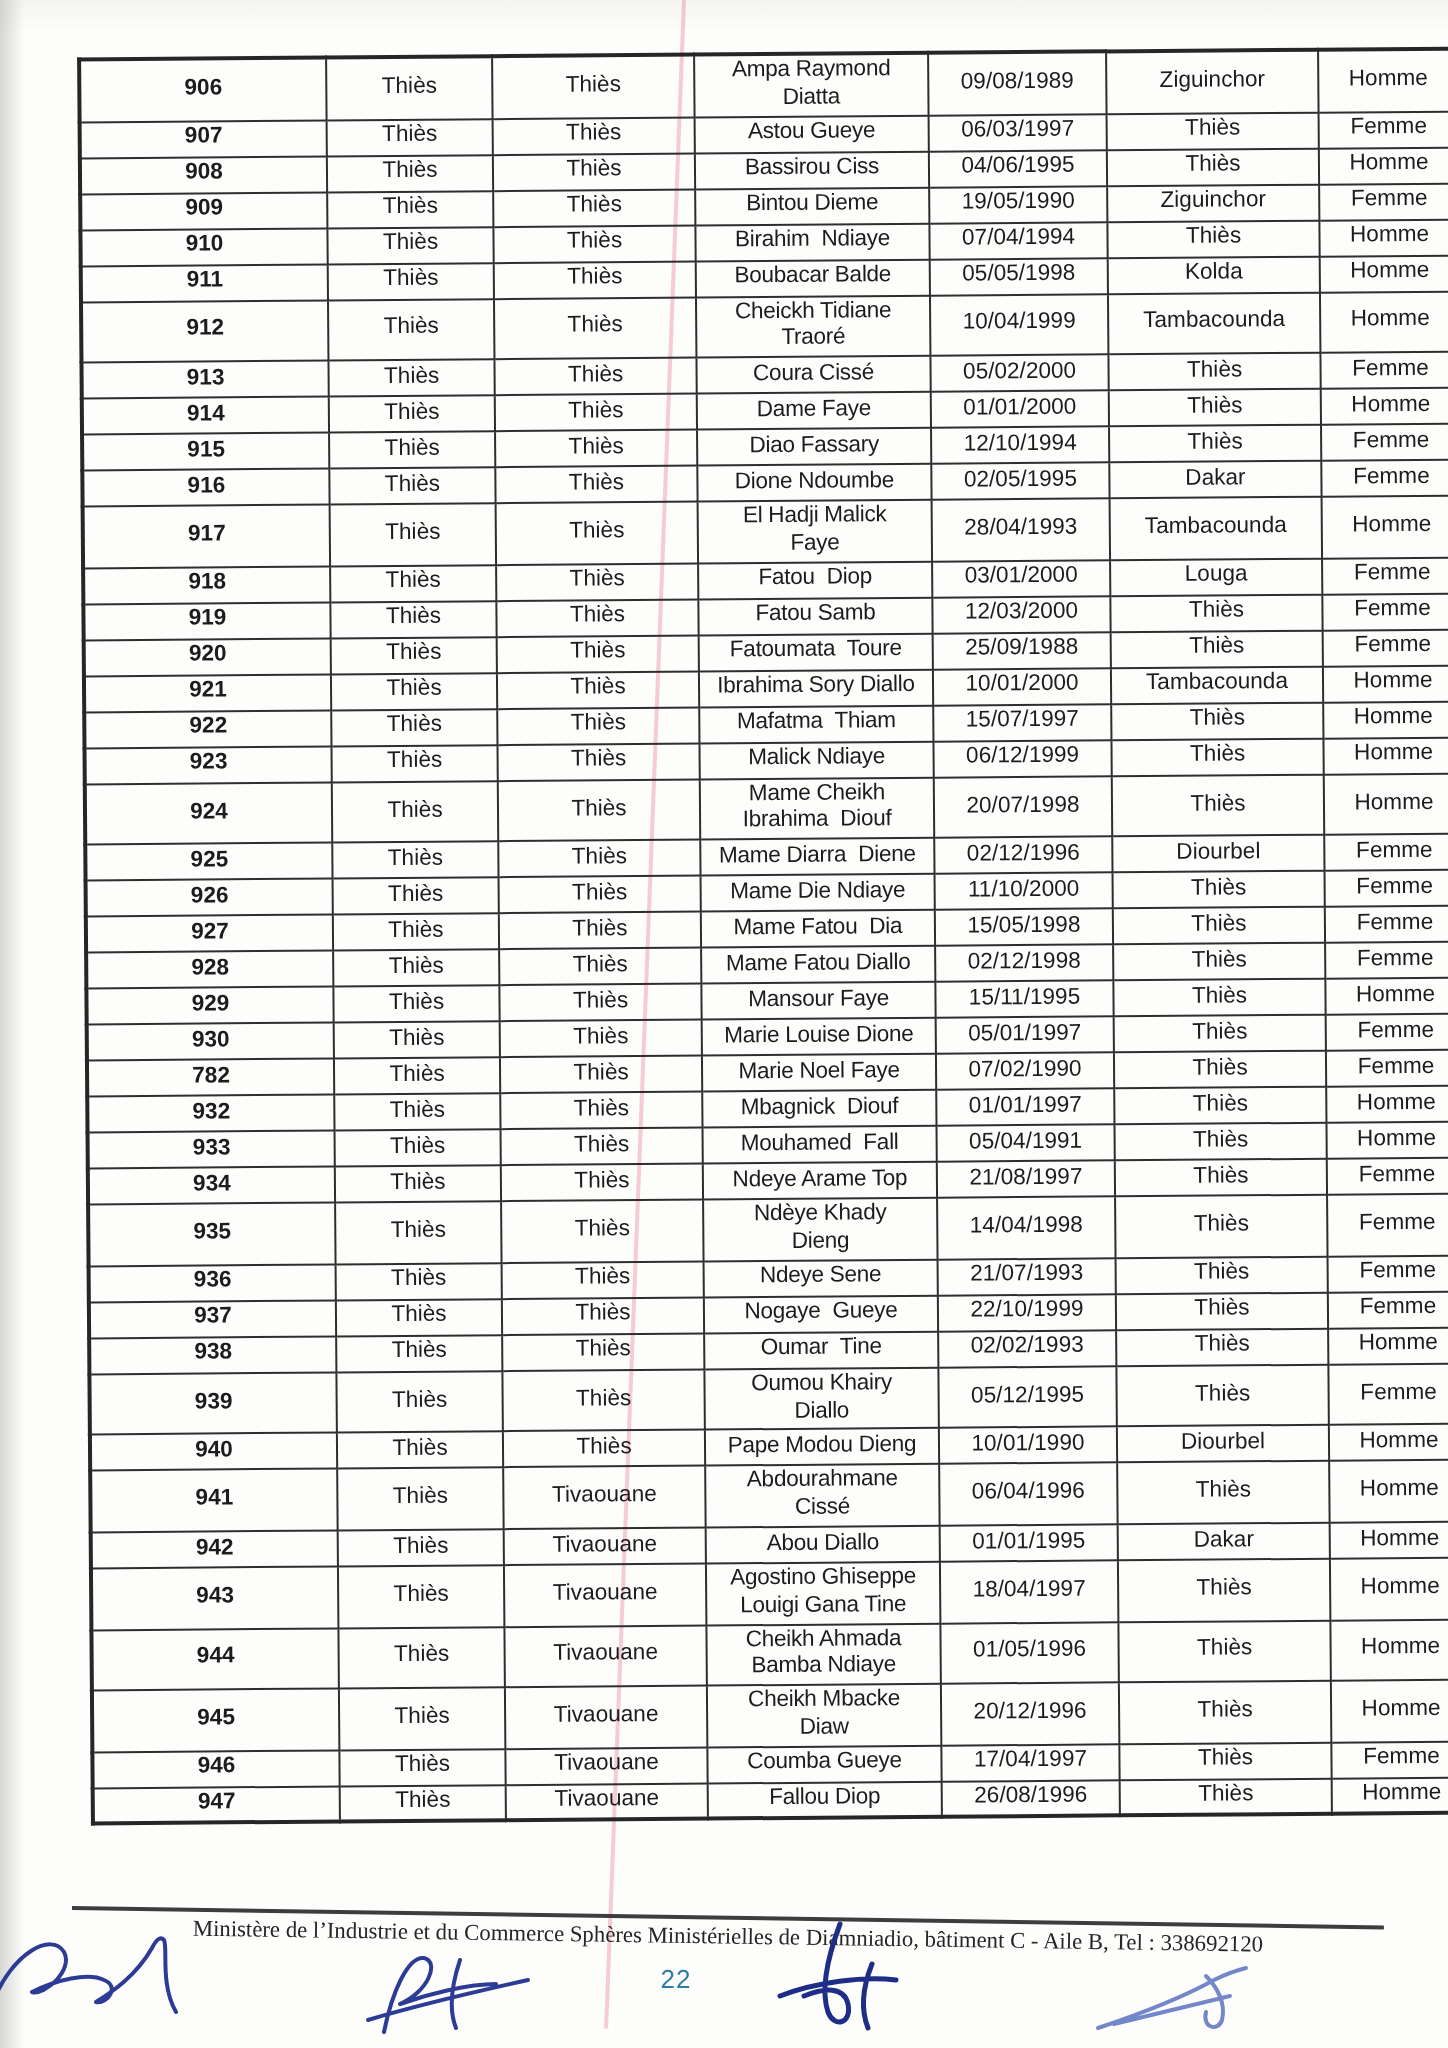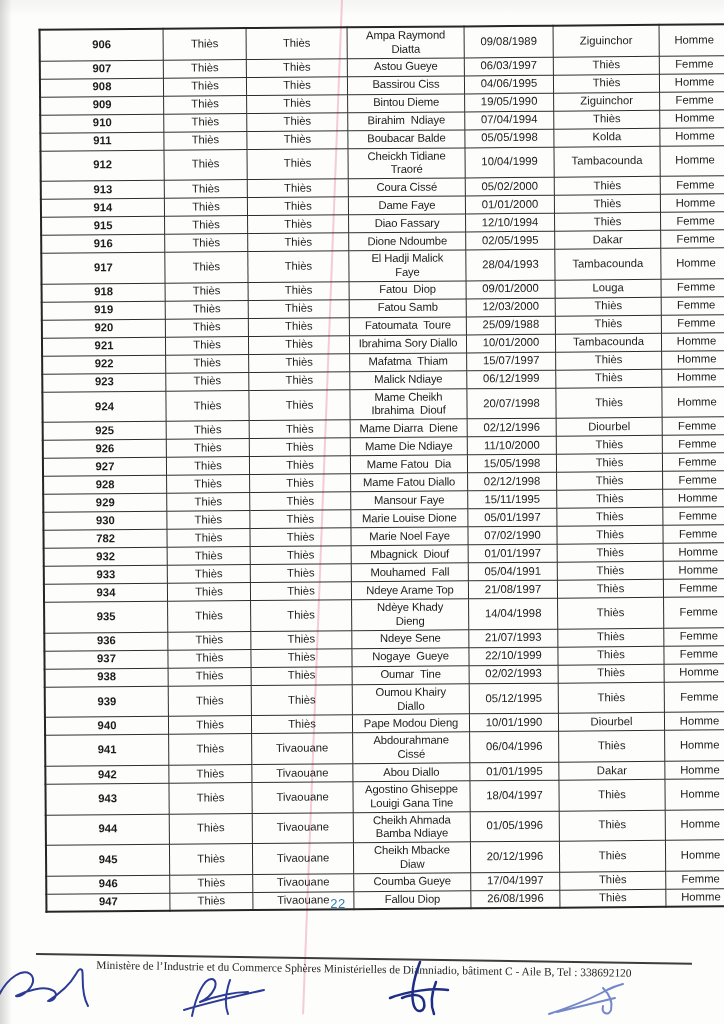--- a/index.html
+++ b/index.html
@@ -36,21 +36,21 @@
   }
   table.registry tr{height:18px;}
   td.c0{width:120px;font-weight:bold;font-size:11.6px;}
   td.c1{width:80px;}
   td.c2{width:98px;}
   td.c3{width:114px;font-size:11px;letter-spacing:-0.15px;}
   td.c4{width:86px;}
   td.c5{width:103px;border-radius:11px;}
   td.c6{width:67px;}
   .page-number{
-    position:absolute;left:0;top:896px;width:676px;text-align:center;
+    position:absolute;left:0;top:982px;width:676px;text-align:center;
     font-size:13px;color:var(--pagenum,#2f7ca6);letter-spacing:0.5px;
   }
   .footer-rule{
     position:absolute;left:36px;top:953px;width:656px;height:2px;
     background:#3d3d3d;transform:rotate(0.85deg);transform-origin:left center;
   }
   .ministry{
     position:absolute;left:40px;top:958px;width:648px;text-align:center;
     font-family:"Liberation Serif",serif;font-size:11.4px;color:#262626;
     transform:rotate(0.85deg);transform-origin:left center;
@@ -182,21 +182,21 @@
 Faye</td>
           <td class="c4">28/04/1993</td>
           <td class="c5">Tambacounda</td>
           <td class="c6">Homme</td>
         </tr>
         <tr>
           <td class="c0">918</td>
           <td class="c1">Thiès</td>
           <td class="c2">Thiès</td>
           <td class="c3">Fatou  Diop</td>
-          <td class="c4">09/01/2000</td>
+          <td class="c4">03/01/2000</td>
           <td class="c5">Louga</td>
           <td class="c6">Femme</td>
         </tr>
         <tr>
           <td class="c0">919</td>
           <td class="c1">Thiès</td>
           <td class="c2">Thiès</td>
           <td class="c3">Fatou Samb</td>
           <td class="c4">12/03/2000</td>
           <td class="c5">Thiès</td>

